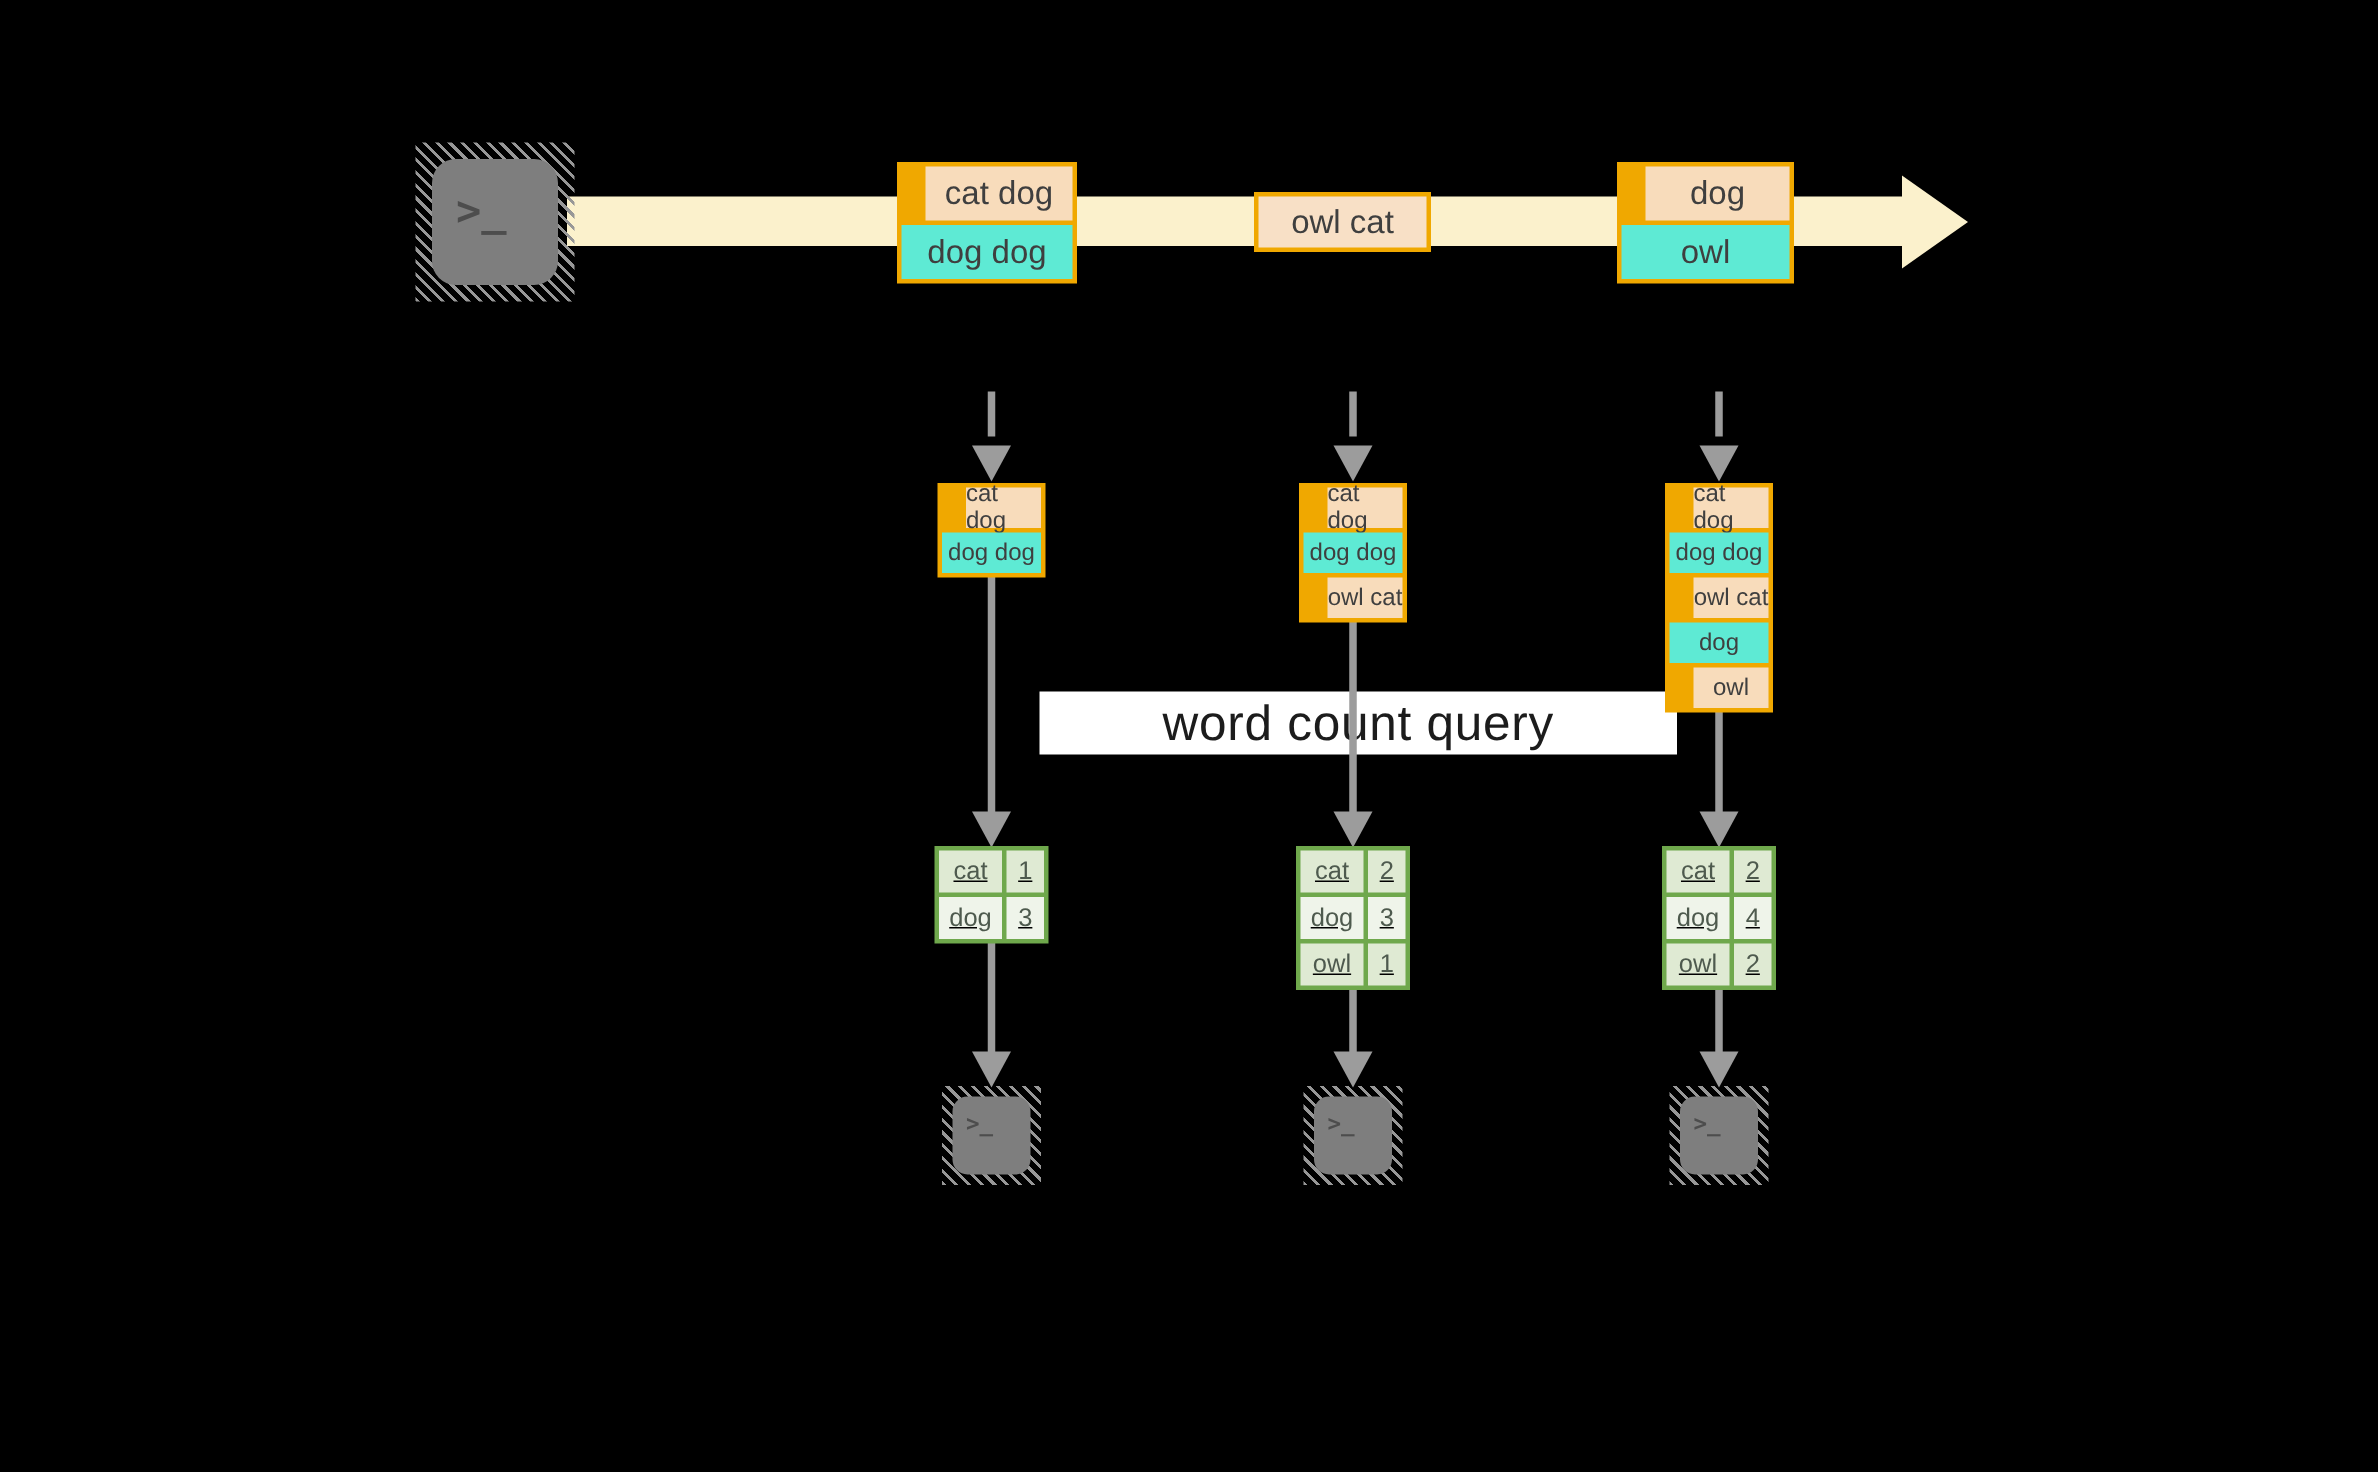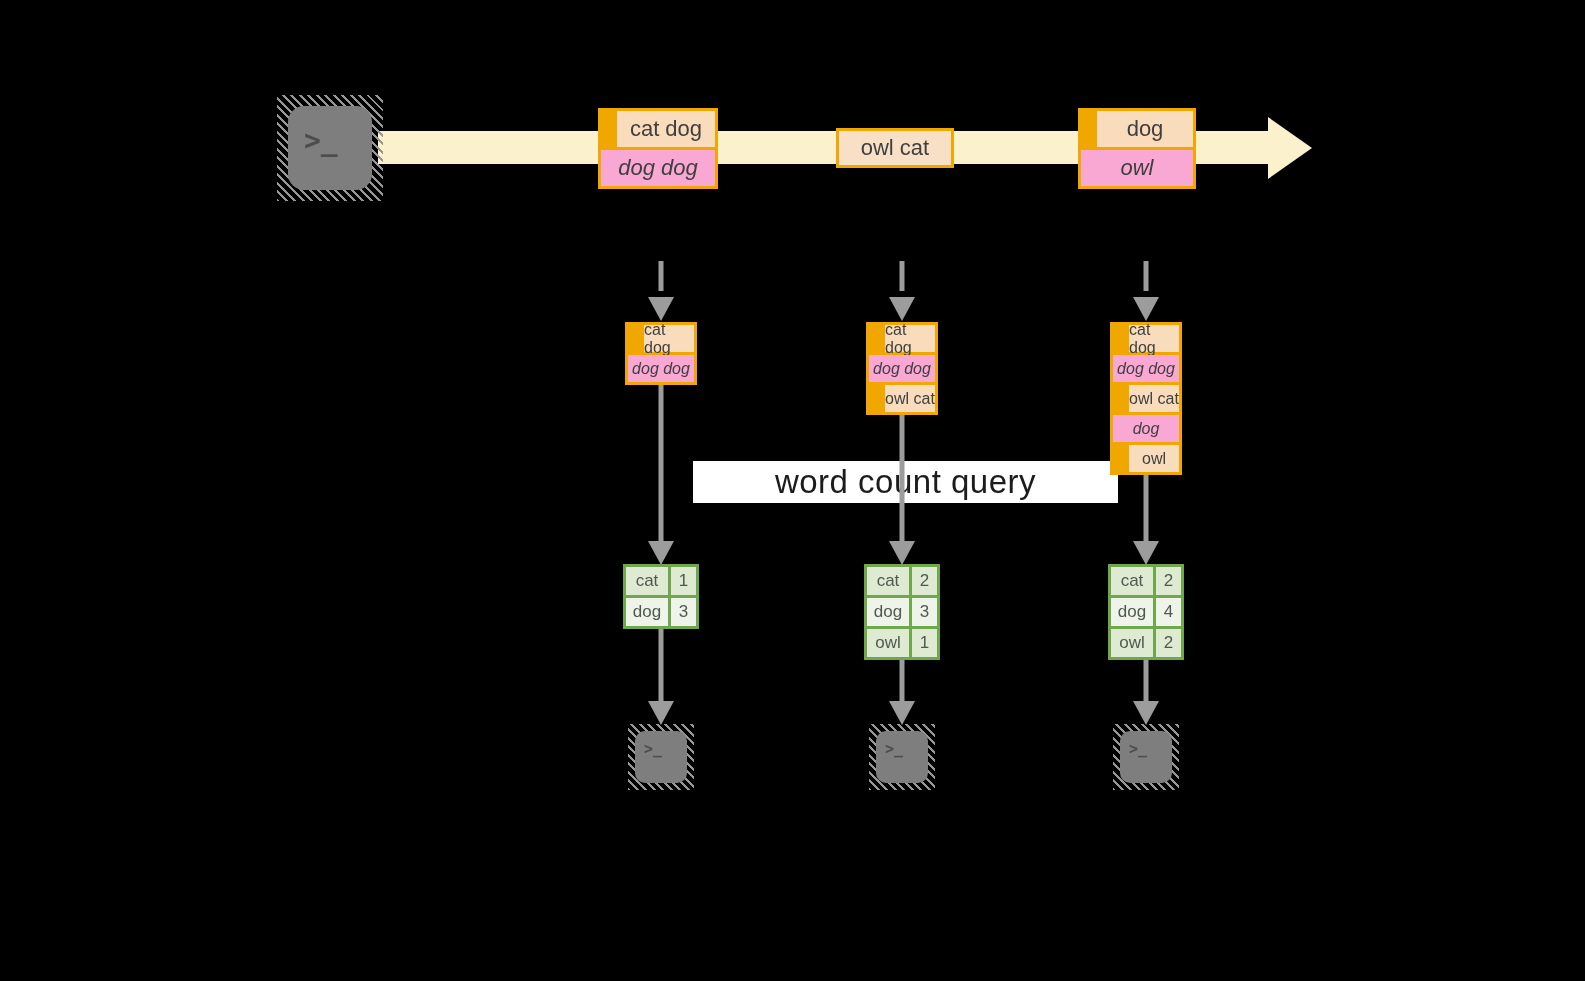--- a/index.html
+++ b/index.html
@@ -10,24 +10,24 @@
   .band{position:absolute;left:378px;top:131px;width:890px;height:33px;background:#FBF1CC;}
   .band-head{position:absolute;left:1268px;top:117px;width:0;height:0;
              border-left:44px solid #FBF1CC;border-top:31px solid transparent;border-bottom:31px solid transparent;}
 
   
   .obox{position:absolute;background:#F0A800;padding:3px;display:flex;flex-direction:column;gap:3px;box-sizing:border-box;}
   .obox .orow{display:flex;align-items:center;justify-content:center;color:#3F3F3F;}
   .sbox .orow{height:36px;font-size:22px;}
   .sbox1 .orow{height:34px;font-size:22px;}
   .stbox .orow{height:27px;font-size:16px;}
-  .fd{background:#F8DCBB;margin-left:16px;} .fl{background:#f9a8d4;font-style:italic;} .fm{background:#F8E0C6;}
+  .fd{background:#F8DCBB;margin-left:16px;} .fl{background:#5eead4;} .fm{background:#F8E0C6;}
 
   
-  .gtable{position:absolute;background:#6FA84C;padding:3px;display:grid;grid-template-columns:42px 25px;gap:3px;}
+  .gtable{position:absolute;background:#6FA84C;padding:3px;display:grid;grid-template-columns:42px 25px;gap:3px;text-decoration:underline;}
   .gtable .cell{height:28px;display:flex;align-items:center;justify-content:center;font-size:17px;color:#4E5A4E;}
   .gd{background:#DFEAD3;} .gl{background:#EFF4EA;}
 
   
   .term{position:absolute;background:repeating-linear-gradient(45deg,#979797 0 2px,transparent 2px 6px);}
   .term-in{position:absolute;background:#7E7E7E;}
   .term-big .term-in{inset:11px;border-radius:16px;}
   .term-sm .term-in{inset:7px;border-radius:10px;}
   .term-glyph{position:absolute;font-family:"DejaVu Sans Mono",monospace;font-weight:bold;color:#4D4D4D;}
   .term-big .term-glyph{left:16px;top:18px;font-size:28px;}

